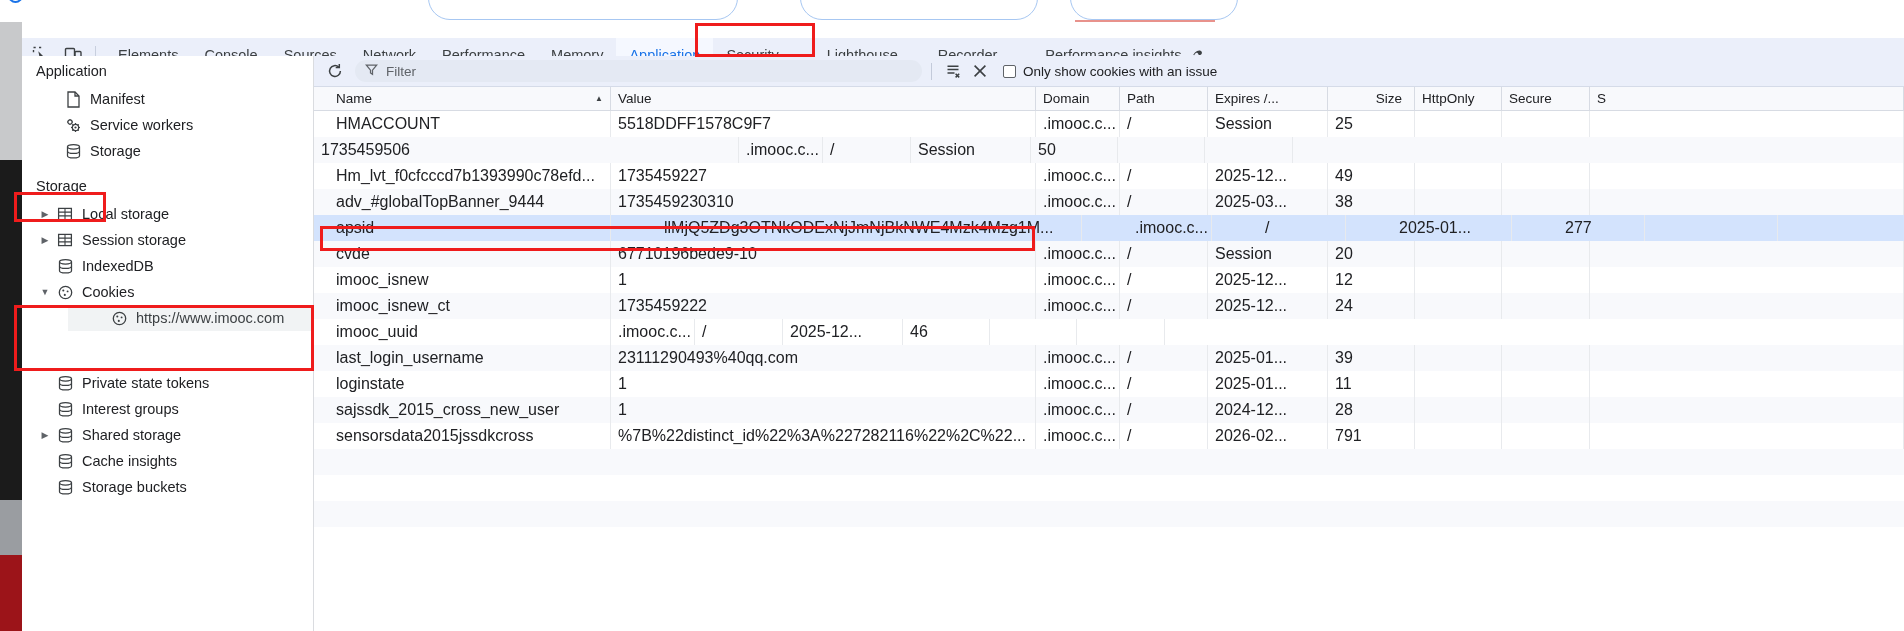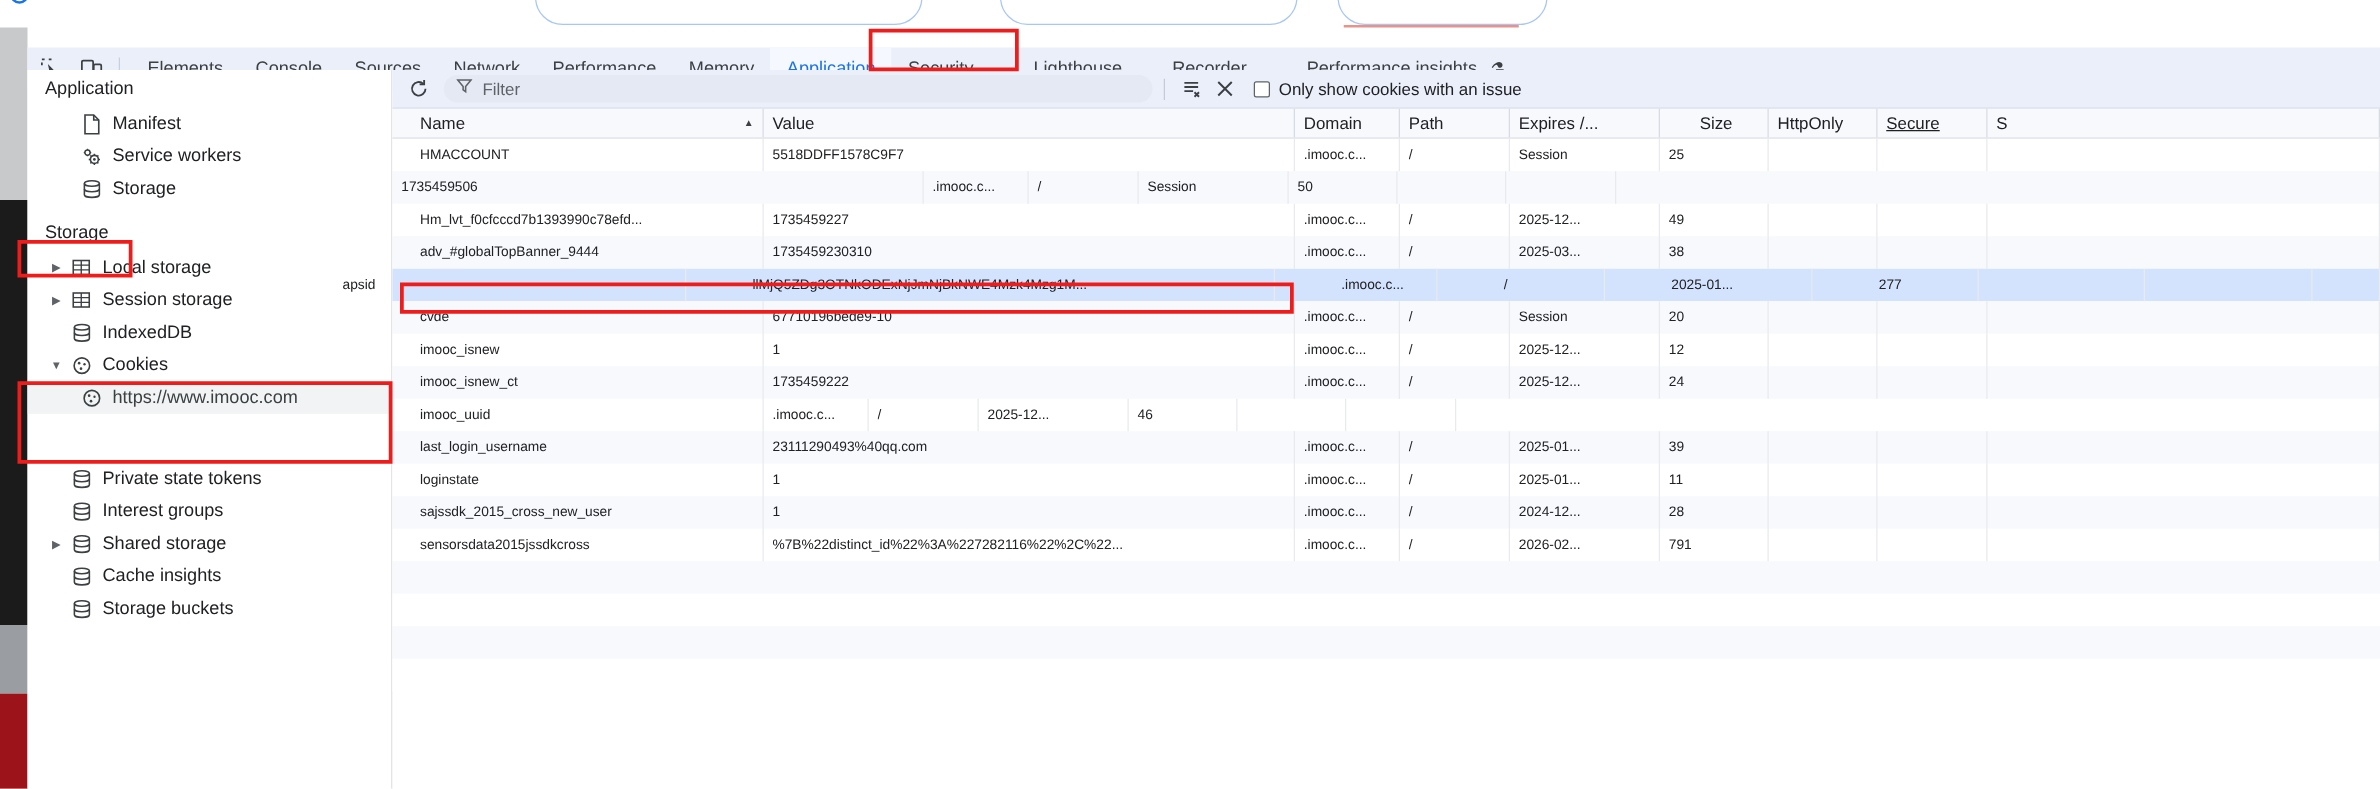--- a/index.html
+++ b/index.html
@@ -145,43 +145,43 @@
     display: flex; height: 24px; background: #f8f9fc;
     border-bottom: 1px solid #d7dbe3; font-size: 13.5px; color: #202124;
   }
   .grid-head > div {
     display: flex; align-items: center; padding-left: 7px;
     border-right: 1px solid #d7dbe3; position: relative; cursor: pointer;
     overflow: hidden; white-space: nowrap;
   }
   .sort-arrow { position: absolute; right: 7px; font-size: 8px; color: #3c4043; }
   .grid-row {
-    display: flex; height: 26px; font-size: 11px; color: #202124; justify-content: flex-end;
+    display: flex; height: 26px; font-size: 16px; color: #202124;
   }
   .grid-row:nth-child(odd) { background: #ffffff; }
   .grid-row:nth-child(even) { background: #f8f9fc; }
   .grid-row.selected { background: #d3e3fd !important; gap: 46px; }
   .grid-row > div {
     display: flex; align-items: center; padding-left: 7px;
     border-right: 1px solid #e8eaed; overflow: hidden;
     white-space: nowrap; text-overflow: ellipsis;
   }
   .grid-row > div > span {
     overflow: hidden; text-overflow: ellipsis; white-space: nowrap; display: block; width: 100%;
   }
   .c-name  { flex: 0 0 297px; padding-left: 22px !important; }
   .c-value { flex: 0 0 425px; }
   .c-dom   { flex: 0 0 84px; }
   .c-path  { flex: 0 0 88px; }
   .c-exp   { flex: 0 0 120px; }
   .c-size  { flex: 0 0 87px; justify-content: flex-end; padding-right: 12px; }
   .c-http  { flex: 0 0 87px; }
-  .c-sec   { flex: 0 0 88px; text-decoration: underline; }
+  .c-sec   { flex: 0 0 88px; }
   .c-last  { flex: 1 1 auto; }
-  .grid-head .c-size { justify-content: flex-end; padding-right: 28px; }
+  .grid-head .c-size { justify-content: flex-end; padding-right: 12px; }
   .grid-blank { height: 26px; }
   .grid-blank:nth-child(odd) { background: #ffffff; }
   .grid-blank:nth-child(even) { background: #f8f9fc; }
 
   
   .annot {
     position: absolute; border: 3px solid #ef1c1c; pointer-events: none; z-index: 50;
   }
 </style>
 </head>
@@ -323,21 +323,21 @@
         <svg width="17" height="17" viewBox="0 0 17 17">
             <circle cx="8.5" cy="8.5" r="6.2" fill="none" stroke="#3c4043" stroke-width="1.3"></circle>
             <circle cx="6.3" cy="6.5" r="1.05" fill="#3c4043"></circle>
             <circle cx="10.6" cy="7.4" r="0.95" fill="#3c4043"></circle>
             <circle cx="7.8" cy="10.9" r="1.05" fill="#3c4043"></circle>
           </svg>
       </div>
       <div class="tree-label">Cookies</div>
     </div>
 
-    <div class="tree-row selected" style="padding-left:40px;" id="row-imooc">
+    <div class="tree-row selected" style="padding-left:40px;margin-left:46px;" id="row-imooc">
       <div class="tree-ico">
         <svg width="17" height="17" viewBox="0 0 17 17">
             <circle cx="8.5" cy="8.5" r="6.2" fill="none" stroke="#3c4043" stroke-width="1.3"></circle>
             <circle cx="6.3" cy="6.5" r="1.05" fill="#3c4043"></circle>
             <circle cx="10.6" cy="7.4" r="0.95" fill="#3c4043"></circle>
             <circle cx="7.8" cy="10.9" r="1.05" fill="#3c4043"></circle>
           </svg>
       </div>
       <div class="tree-label" style="color:#3c4043;">https://www.imooc.com</div>
     </div>

